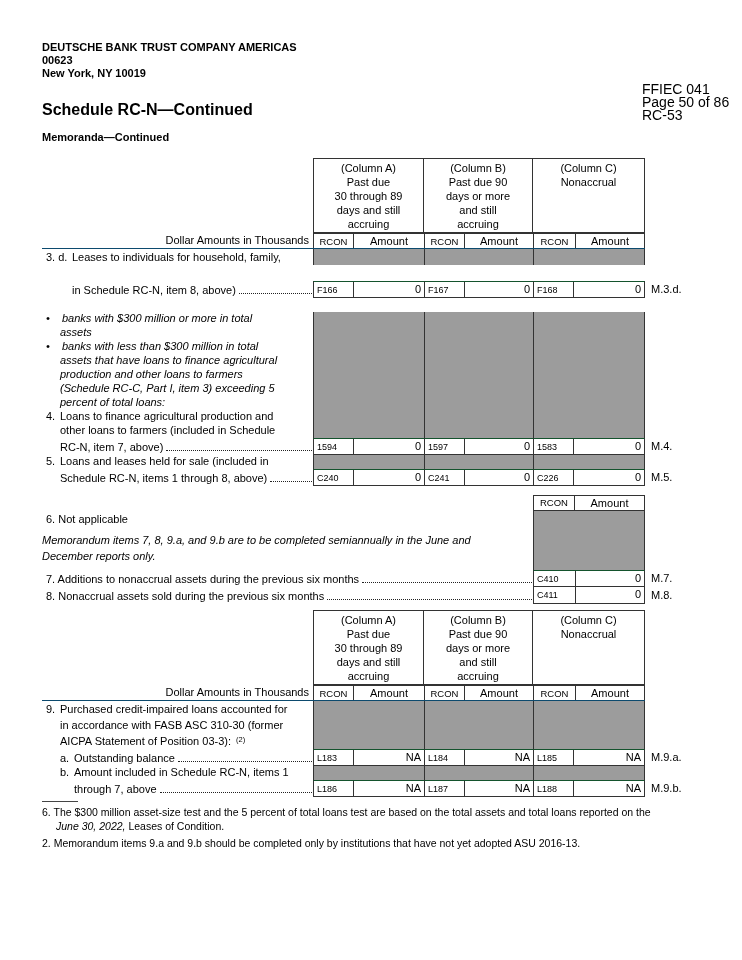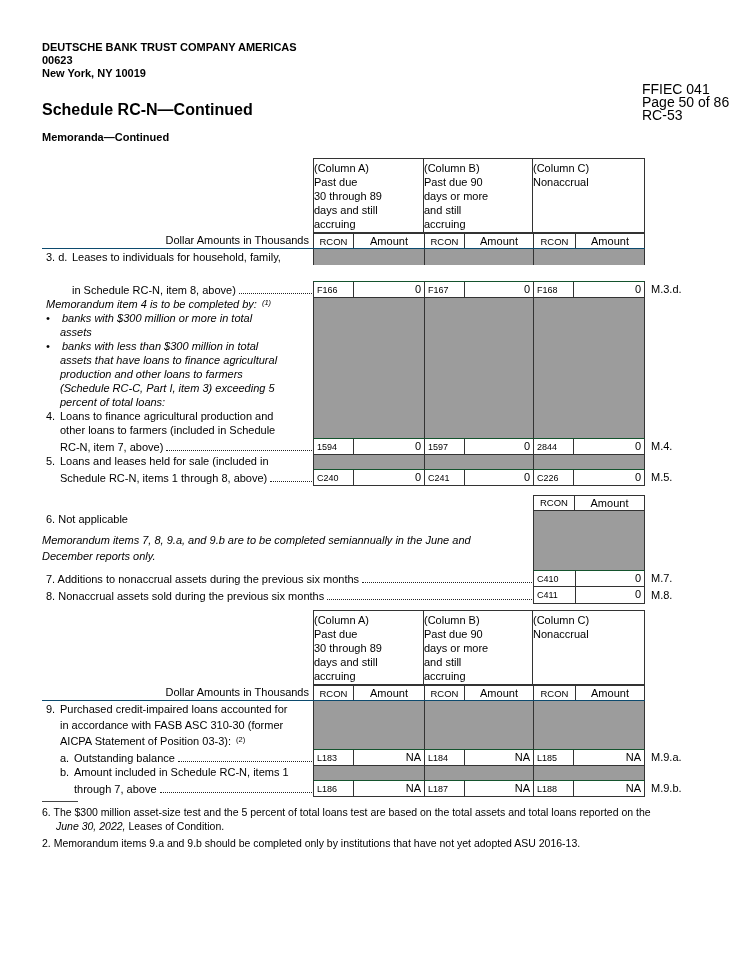--- a/index.html
+++ b/index.html
@@ -22,21 +22,21 @@
   .leader{flex:1;border-bottom:1px dotted #222;margin:0 1px 3px 3px;min-width:6px}
   .gc{background:#9c9c9c;border-left:1px solid #333;box-sizing:border-box}
   .g1{width:111px}.g2{width:109px}.g3{width:112px}
   .gc.g3,.dc.g3{border-right:1px solid #333}
   .dc{display:flex;background:#fff;border-left:1px solid #333;border-top:1px solid #14532d;border-bottom:1px solid #333;box-sizing:border-box}
   .dc.nt{border-top:none}
   .code{width:40px;border-right:1px solid #333;font-size:9px;line-height:14px;padding:1px 0 0 3px;box-sizing:border-box}
   .val{flex:1;text-align:right;font-size:11px;line-height:15px;padding-right:3px}
   .itm{margin-left:6px;font-size:11px;line-height:13px;align-self:flex-end;padding-bottom:2px;white-space:nowrap}
   
-  .colbox{position:absolute;box-sizing:border-box;border:1px solid #333;background:#fff;text-align:left;font-size:11px;line-height:14px;padding-top:2px}
+  .colbox{position:absolute;box-sizing:border-box;border:1px solid #333;background:#fff;text-align:center;font-size:11px;line-height:14px;padding-top:2px}
   
   .hdrrow{position:absolute;left:42px;width:603px;height:16px;display:flex;border-bottom:1px solid #0c4a6e;box-sizing:border-box}
   .dlab{width:271px;text-align:right;font-size:11px;line-height:15px;padding-right:4px;box-sizing:border-box}
   .hcell{box-sizing:border-box;border-left:1px solid #333;border-top:1px solid #333;text-align:center;background:#fff}
   .hcell.last{border-right:1px solid #333}
   .hr{font-size:9.5px;line-height:15px}
   .ha{font-size:11px;line-height:15px}
   .w40{width:40px}.w71{width:71px}.w69{width:69px}.w42{width:42px}.w70{width:70px}
   
   .midhdr{position:absolute;left:533px;top:495px;display:flex;height:16px}
@@ -113,29 +113,20 @@
     <div class="dc g2">
         <span class="code">F167</span>
         <span class="val">0</span>
       </div>
     <div class="dc g3">
         <span class="code">F168</span>
         <span class="val">0</span>
       </div>
     <span class="itm">M.3.d.</span>
   </div>
-  <div class="row" style="top:298px;height:14px">
-    <div class="lb p4 it">
-        <span class="txt">Memorandum item 4 is to be completed by:</span>
-        <span class="fnref">(1)</span>
-      </div>
-    <div class="gc g1" style="background: rgb(156, 156, 156);"></div>
-      <div class="gc g2" style="background: rgb(156, 156, 156);"></div>
-      <div class="gc g3" style="background: rgb(156, 156, 156);"></div>
-  </div>
   <div class="row" style="top:312px;height:14px">
     <div class="lb p4 it">
         <span class="bul">•</span>
         <span class="txt">banks with $300 million or more in total</span>
       </div>
     <div class="gc g1" style="background: rgb(156, 156, 156);"></div>
       <div class="gc g2" style="background: rgb(156, 156, 156);"></div>
       <div class="gc g3" style="background: rgb(156, 156, 156);"></div>
   </div>
   <div class="row" style="top:326px;height:14px">
@@ -211,21 +202,21 @@
       </div>
     <div class="dc g1">
         <span class="code">1594</span>
         <span class="val">0</span>
       </div>
     <div class="dc g2">
         <span class="code">1597</span>
         <span class="val">0</span>
       </div>
     <div class="dc g3">
-        <span class="code">2844</span>
+        <span class="code">1583</span>
         <span class="val">0</span>
       </div>
     <span class="itm">M.4.</span>
   </div>
   <div class="row" style="top:455px;height:14px">
     <div class="lb p4">
         <span class="num w14">5.</span>
         <span class="txt">Loans and leases held for sale (included in</span>
       </div>
     <div class="gc g1" style="background: rgb(156, 156, 156);"></div>

